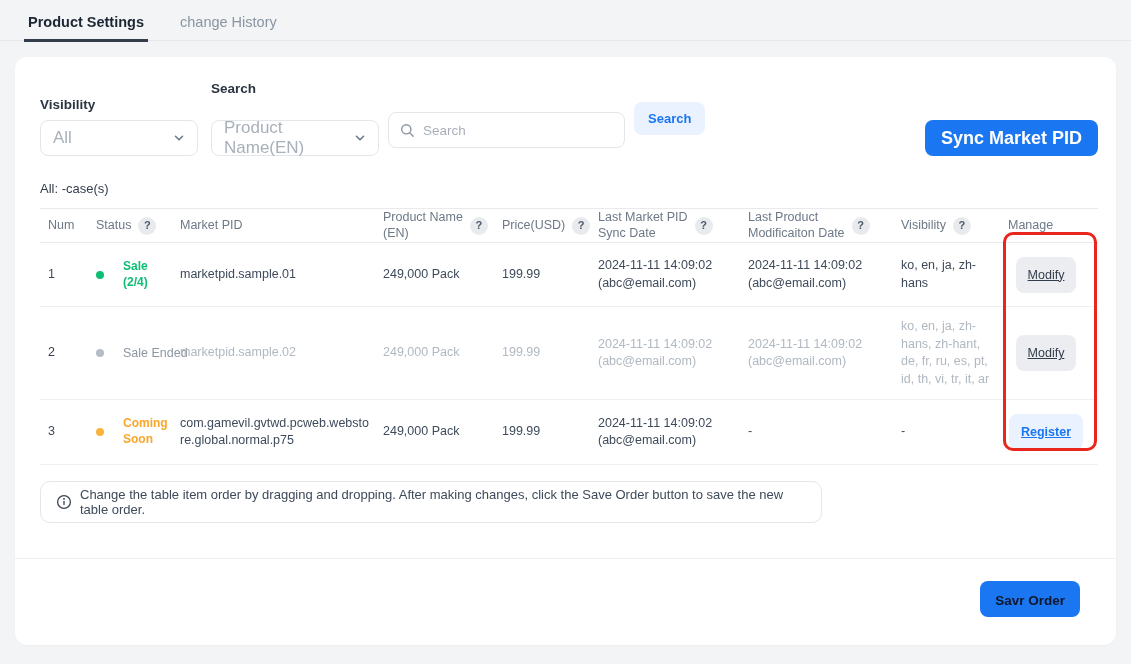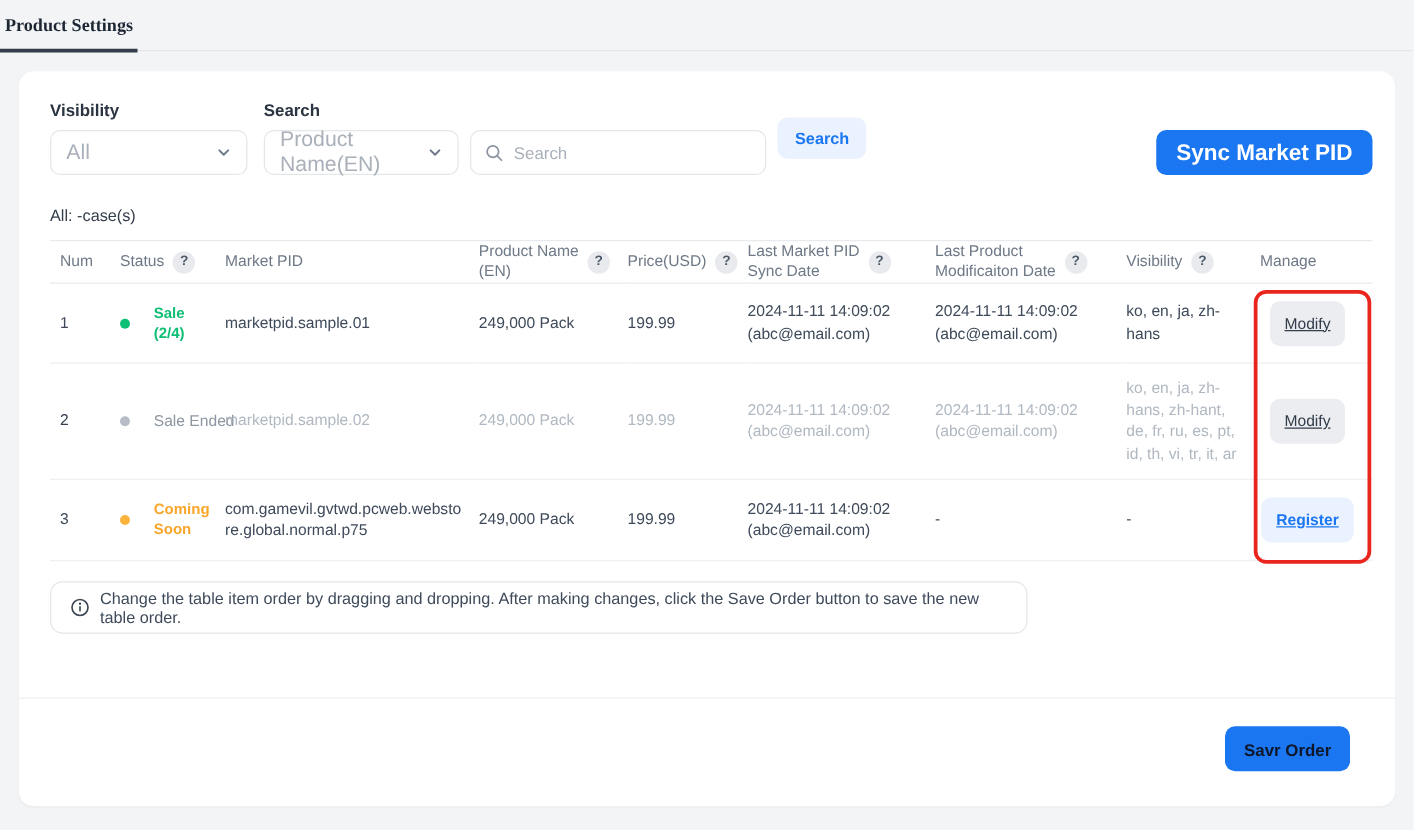--- a/index.html
+++ b/index.html
@@ -3,22 +3,22 @@
 <meta charset="utf-8">
 <style>
   * { margin:0; padding:0; box-sizing:border-box; }
   html,body { font-family:"Liberation Sans","DejaVu Sans",sans-serif; }
   .page {
     position:relative; width:1131px; height:664px; overflow:hidden;
     background:#f2f4f6; color:#333d4b;
   }
   
   .tabbar {
-    display:flex; align-items:flex-end; height:41px; 
-    border-bottom:1px solid #e5e7ea; background:#f2f4f6;font-family:Liberation Serif, serif;
+    display:flex; align-items:flex-end; height:41px; padding-left:24px;
+    border-bottom:1px solid #e5e7ea; background:#f2f4f6;
   }
   .tab {
     font-size:14.5px; padding:10px 4px 9px; margin-right:28px; cursor:pointer;
     color:#8b95a1; font-weight:500; border-bottom:3px solid transparent; margin-bottom:-2px;
   }
   .tab.active { color:#1d2633; font-weight:700; border-bottom-color:#333d4b; }
   
   .card {
     position:absolute; left:15px; top:57px; width:1101px; height:588px;
     background:#ffffff; border-radius:12px; box-shadow:0 1px 2px rgba(0,0,0,0.03);
@@ -28,21 +28,21 @@
   .filters { display:flex; align-items:flex-end; }
   .field-group { display:flex; flex-direction:column; }
   .field-label { font-size:13.5px; font-weight:700; color:#2b3441; margin-bottom:8px; }
   .controls-row { display:flex; align-items:center; gap:9px; }
   .select-box {
     height:36px; border:1px solid #e4e7ea; border-radius:8px; background:#fff;
     display:flex; align-items:center; justify-content:space-between;
     padding:0 12px; font-size:17px; color:#a9b0ba; cursor:pointer;
   }
   .select-visibility { width:158px; margin-right:13px; }
-  .select-search-type { width:156px; }
+  .select-search-type { width:168px;margin-top:16px; }
   .search-box {
     width:237px; height:36px; border:1px solid #e4e7ea; border-radius:8px;
     display:flex; align-items:center; padding:0 11px; gap:8px; background:#fff;
   }
   .search-box input {
     border:none; outline:none; flex:1; font-size:13.5px; color:#333d4b;
     font-family:inherit; background:transparent;
   }
   .search-box input::placeholder { color:#a9b0ba; }
   .btn { border:none; cursor:pointer; font-family:inherit; border-radius:8px; font-weight:700; }
@@ -103,20 +103,21 @@
   .btn-save { height:36px; padding:12px 15px; font-size:13.5px; background:var(--accent-blue,#1b76f2); color:#0f172a; }
   .icon { display:inline-flex; flex:0 0 auto; }
 </style>
 </head>
 <body>
 
 <div class="page">
 
   <div class="tabbar">
     <div class="tab active">Product Settings</div>
+    <div class="tab">change History</div>
   </div>
 
   <div class="card">
     <div class="card-inner">
 
       <div class="filters">
         <div class="field-group">
           <div class="field-label">Visibility</div>
           <div class="select-box select-visibility">
             <span>All</span>

